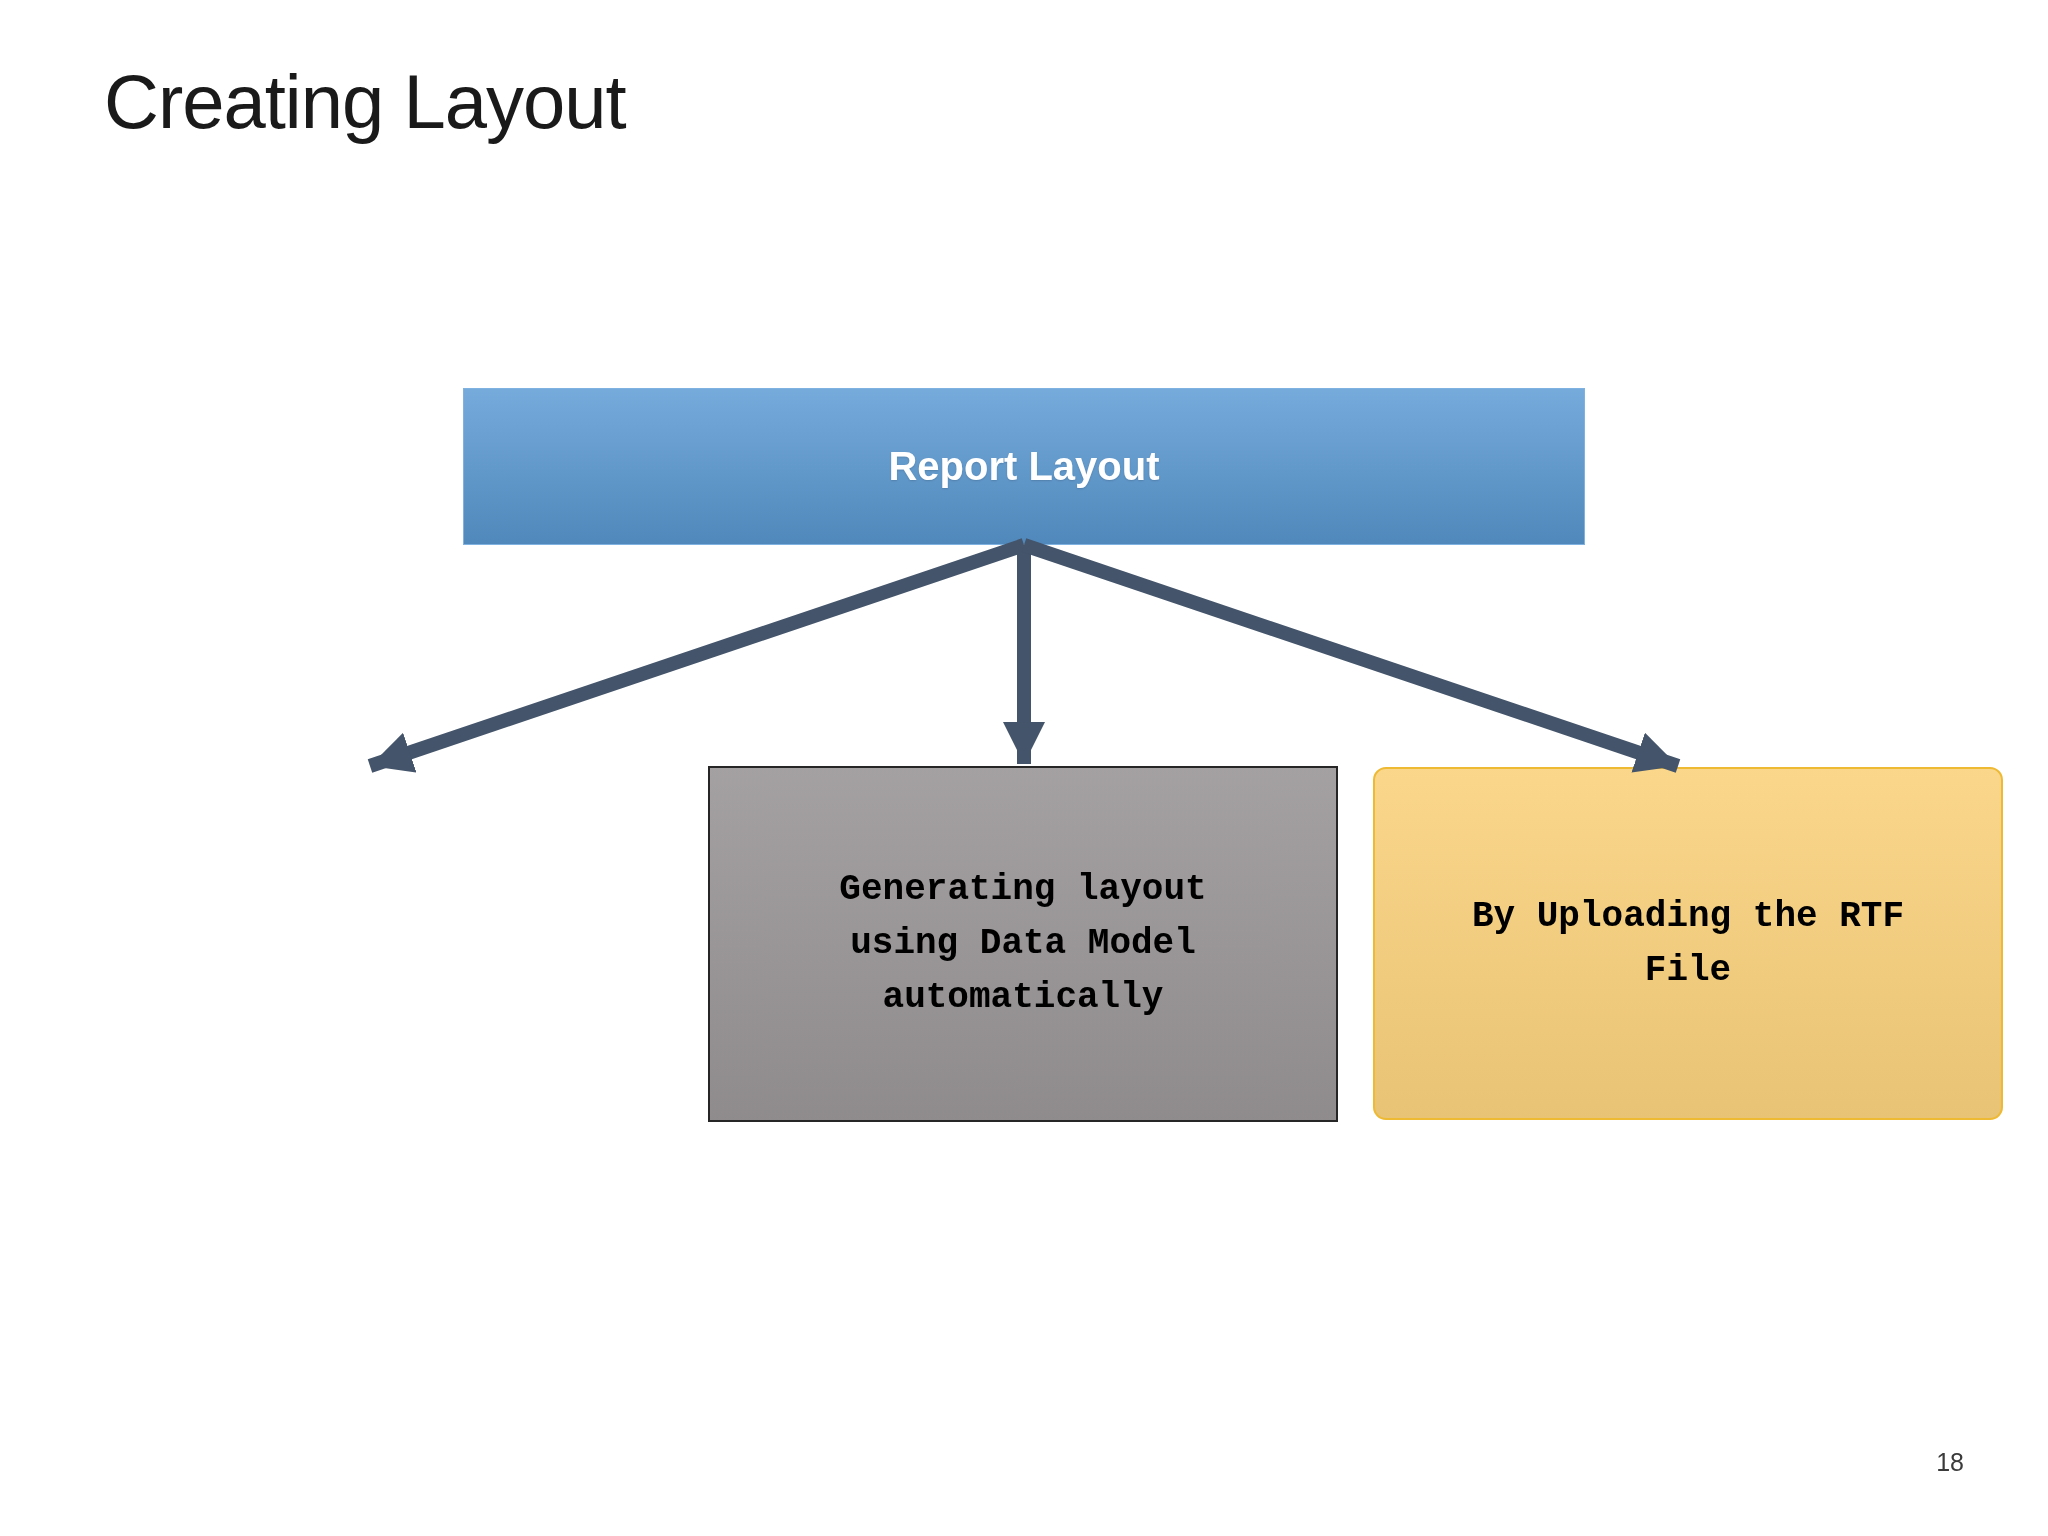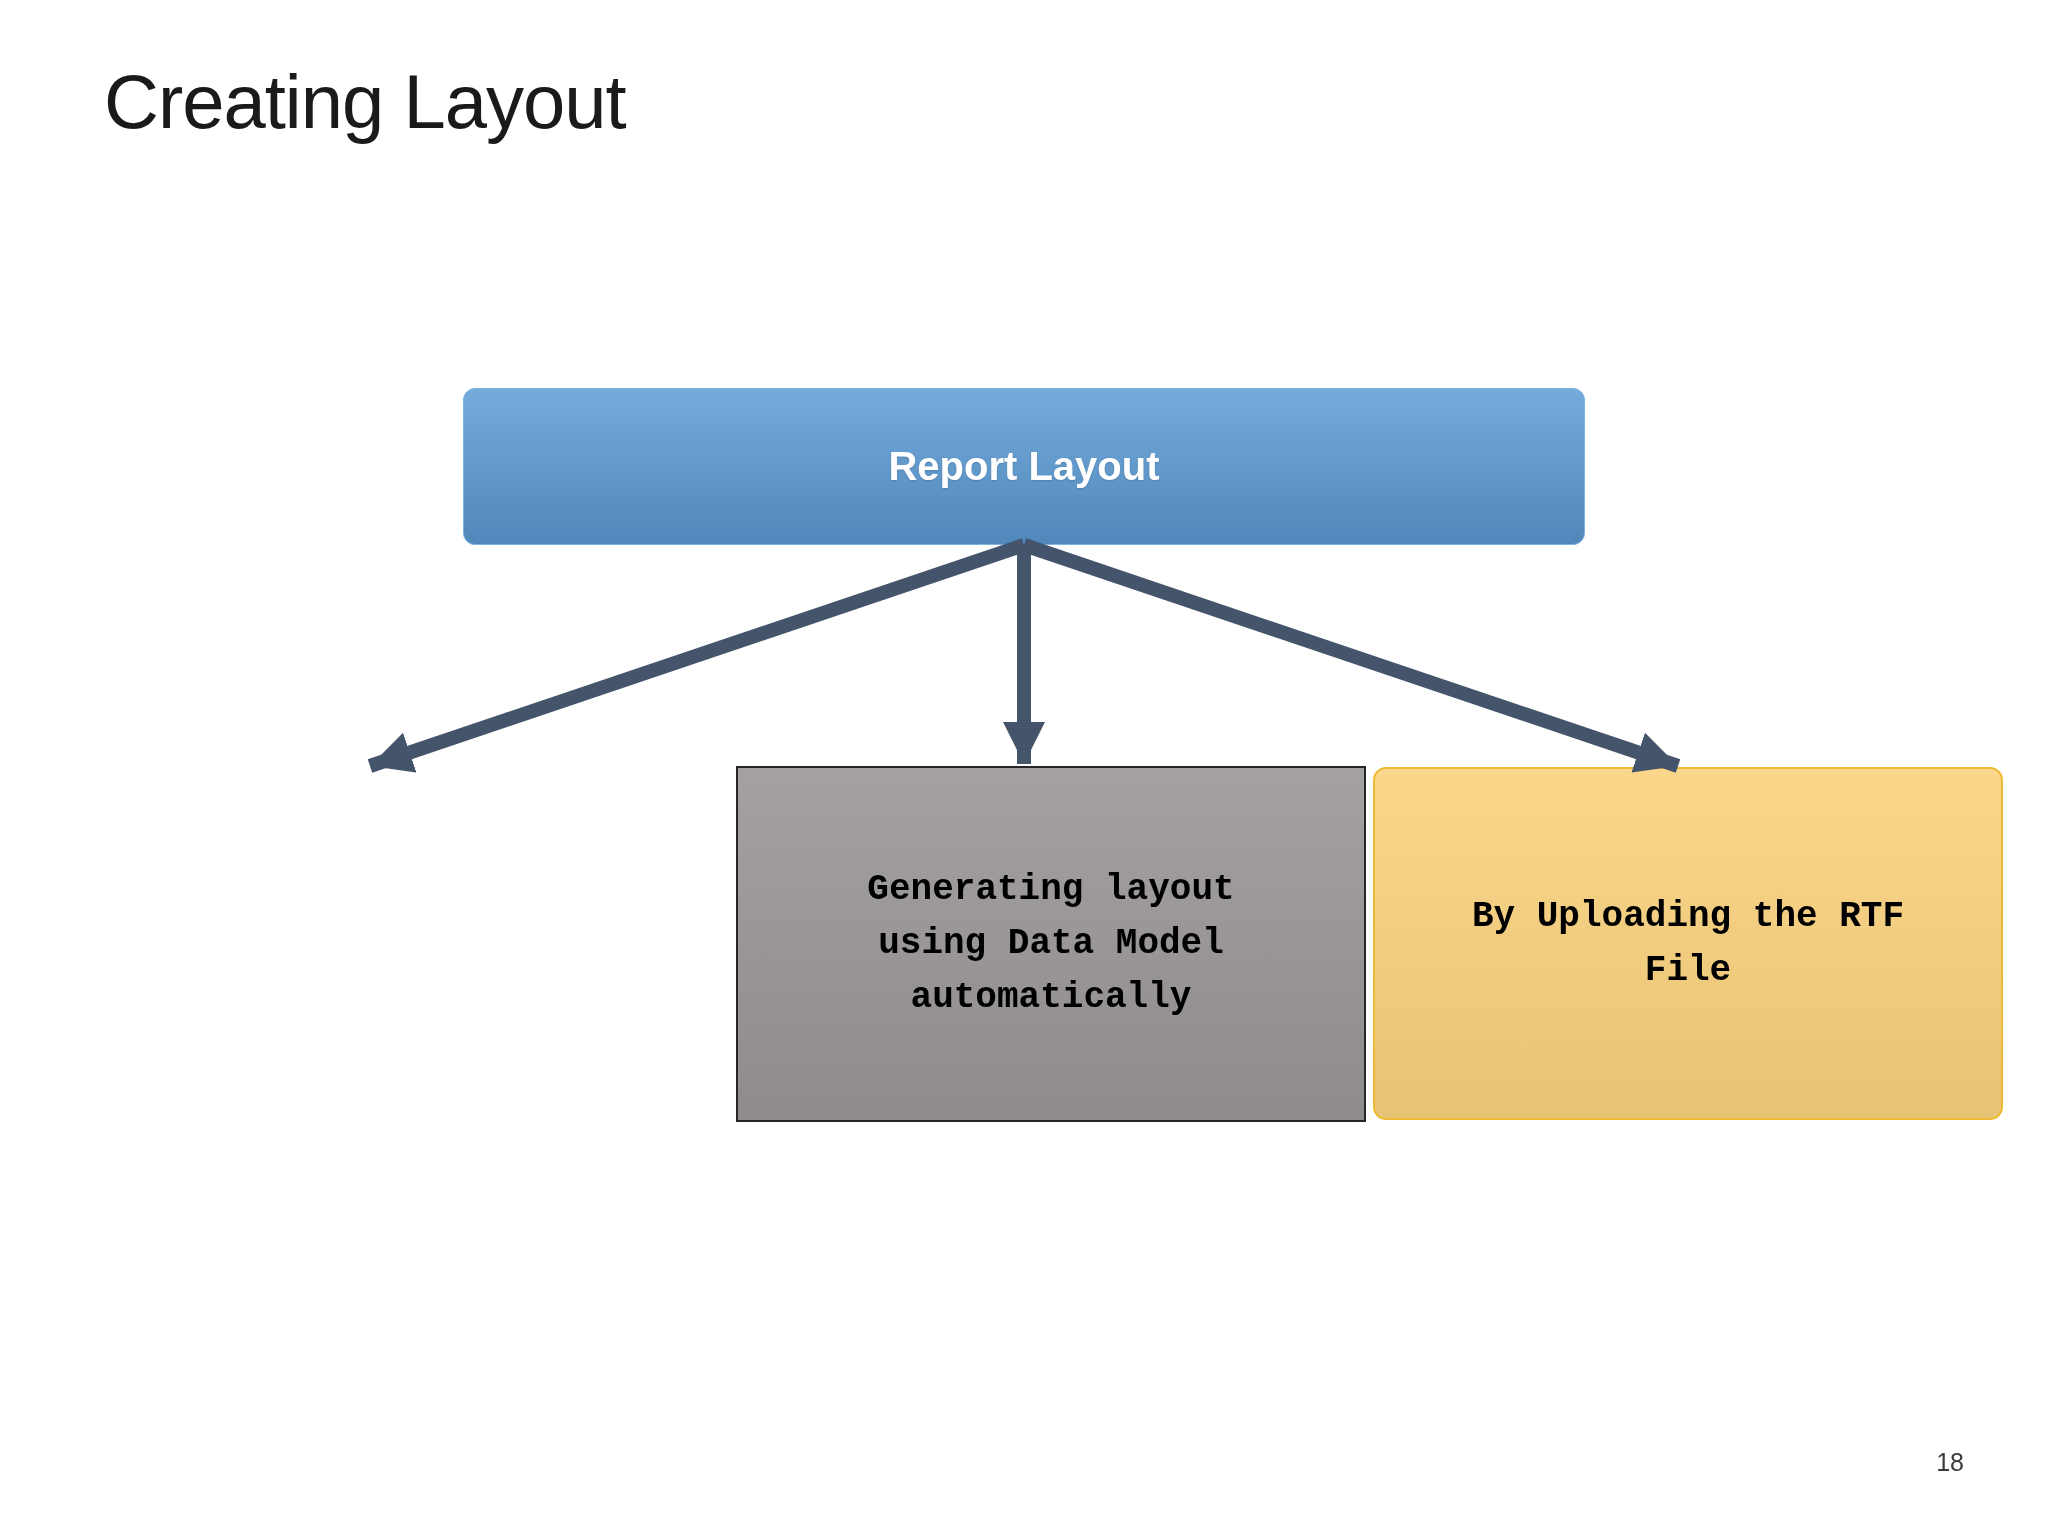--- a/index.html
+++ b/index.html
@@ -51,21 +51,21 @@
     z-index: 1;
   }
   .child-node .node-label {
     font-family: "Liberation Mono", "DejaVu Sans Mono", monospace;
     font-weight: bold;
     font-size: 36px;
     line-height: 1.5;
     max-width: 452px;
   }
   .child-wizard { left: 43px;   top: 767px; width: 631px; height: 354px; }
-  .child-datamodel { left: 736px;  top: 766px; width: 630px; height: 356px; }
+  .child-datamodel { left: 708px;  top: 766px; width: 630px; height: 356px; }
   .child-rtf { left: 1373px; top: 767px; width: 630px; height: 353px; border-radius: 13px; }
   .arrow-layer {
     position: absolute;
     left: 0; top: 0;
     width: 2048px;
     height: 1536px;
     z-index: 2;
     pointer-events: none;
   }
   .page-number {
@@ -76,21 +76,21 @@
     color: #3b3b3b;
   }
 </style>
 </head>
 <body>
 
 <div class="slide" style="background-color: rgb(255, 255, 255);">
 
   <h1 class="slide-title" style="color: rgb(26, 26, 26);">Creating Layout</h1>
 
-  <div class="node root-node" style="background-color: rgb(91, 155, 213); border-color: rgb(127, 178, 224); border-radius: 12px;">
+  <div class="node root-node" style="background-color: rgb(91, 155, 213); border-color: rgb(127, 178, 224);">
     <span class="node-label" style="color: rgb(255, 255, 255);">Report Layout</span>
   </div>
 
 
   <div class="node child-node child-datamodel" style="background-color: rgb(154, 150, 152); border-color: rgb(38, 38, 38);">
     <span class="node-label" style="color: rgb(0, 0, 0);">Generating layout using Data Model automatically</span>
   </div>
 
   <div class="node child-node child-rtf" style="background-color: rgb(250, 210, 126); border-color: rgb(238, 185, 51);">
     <span class="node-label" style="color: rgb(0, 0, 0);">By Uploading the RTF File</span>

